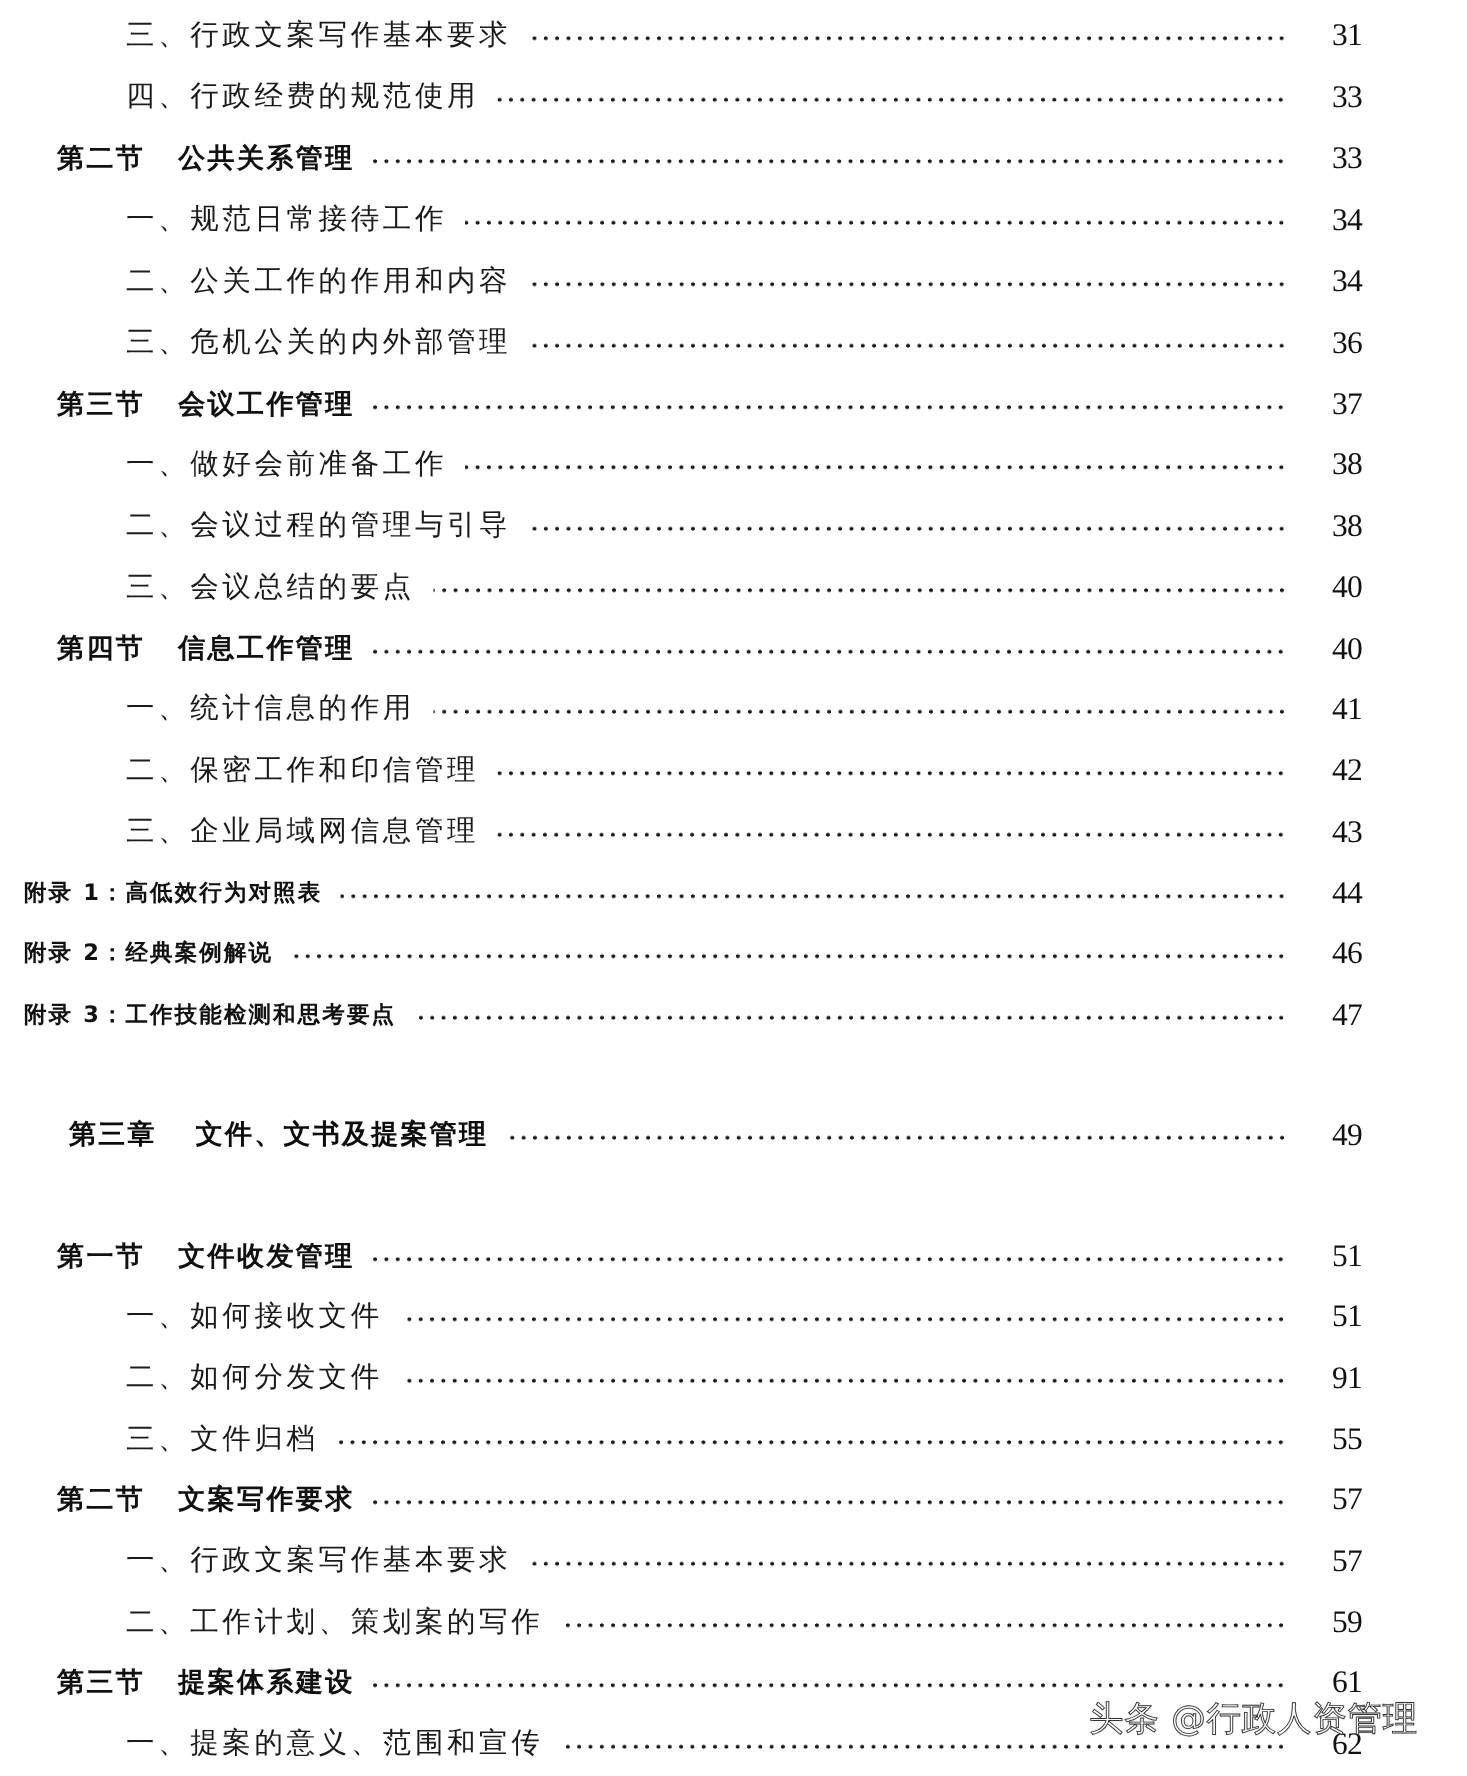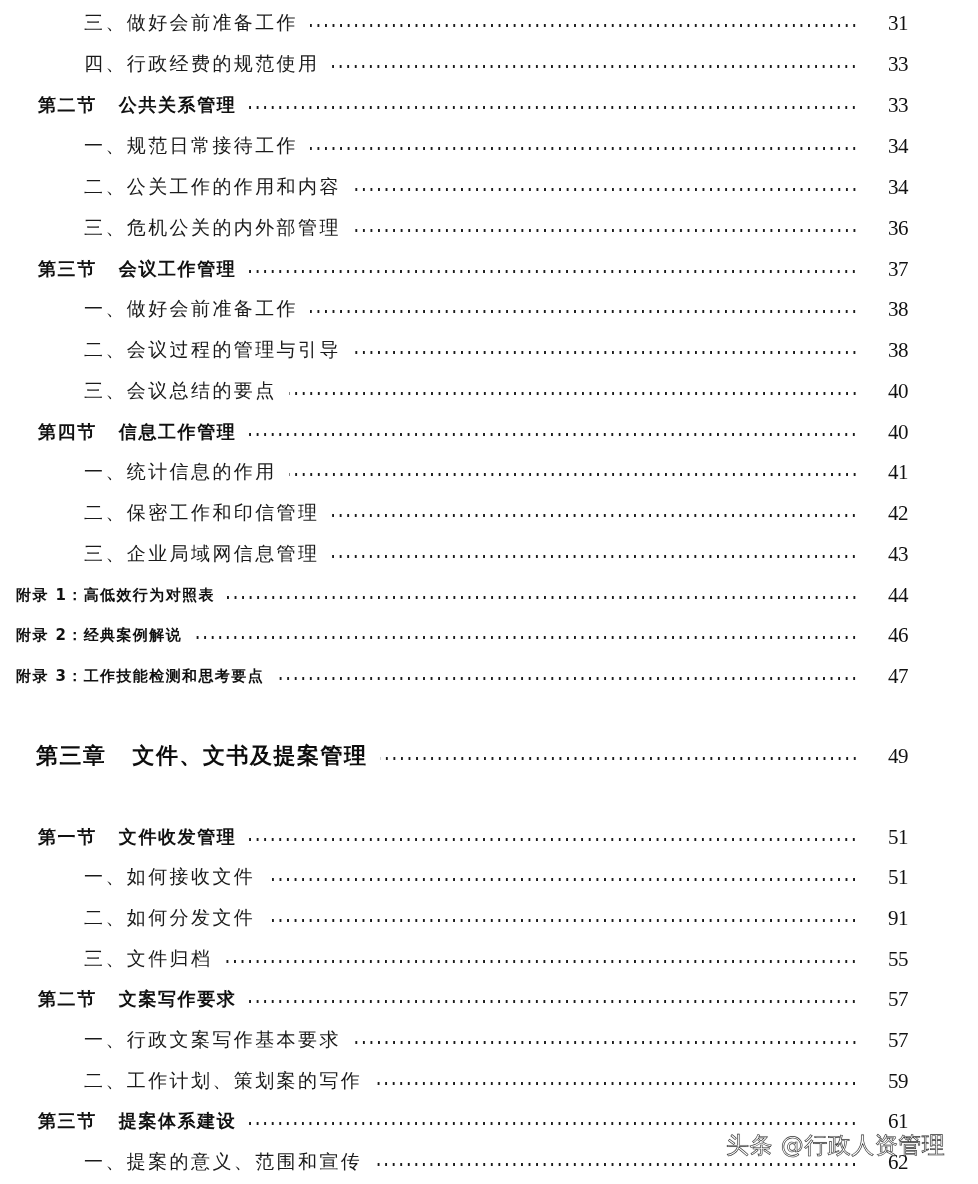--- a/index.html
+++ b/index.html
@@ -81,24 +81,24 @@
       font-weight: bold;
       font-size: 15px;
       letter-spacing: 1.4px;
       color: #111111;
     }
     
     .row.chapter {
       height: 40px;
     }
     .row.chapter .title {
-      padding-left: 36px;
+      padding-left: 46px;
       font-family: "DejaVu Serif", "Liberation Serif", serif;
       font-weight: bold;
-      font-size: 22px;
+      font-size: 18px;
       letter-spacing: 1.5px;
       color: #0d0d0d;
     }
     .row.chapter .title .chap-num {
       margin-right: 26px;
     }
     .watermark {
       position: absolute;
       left: 726px;
       top: 1130px;
@@ -110,21 +110,21 @@
       text-shadow: 0 0 1px rgba(0,0,0,0.35);
       white-space: nowrap;
     }
   </style>
 </head>
 <body>
 
 <div class="toc">
 
   <div class="row item" style="top:8px">
-    <span class="title">三、做好会前准备工作</span>
+    <span class="title">三、行政文案写作基本要求</span>
     <span class="leader"></span>
     <span class="page">31</span>
   </div>
 
   <div class="row item" style="top:49px">
     <span class="title">四、行政经费的规范使用</span>
     <span class="leader"></span>
     <span class="page">33</span>
   </div>
 

